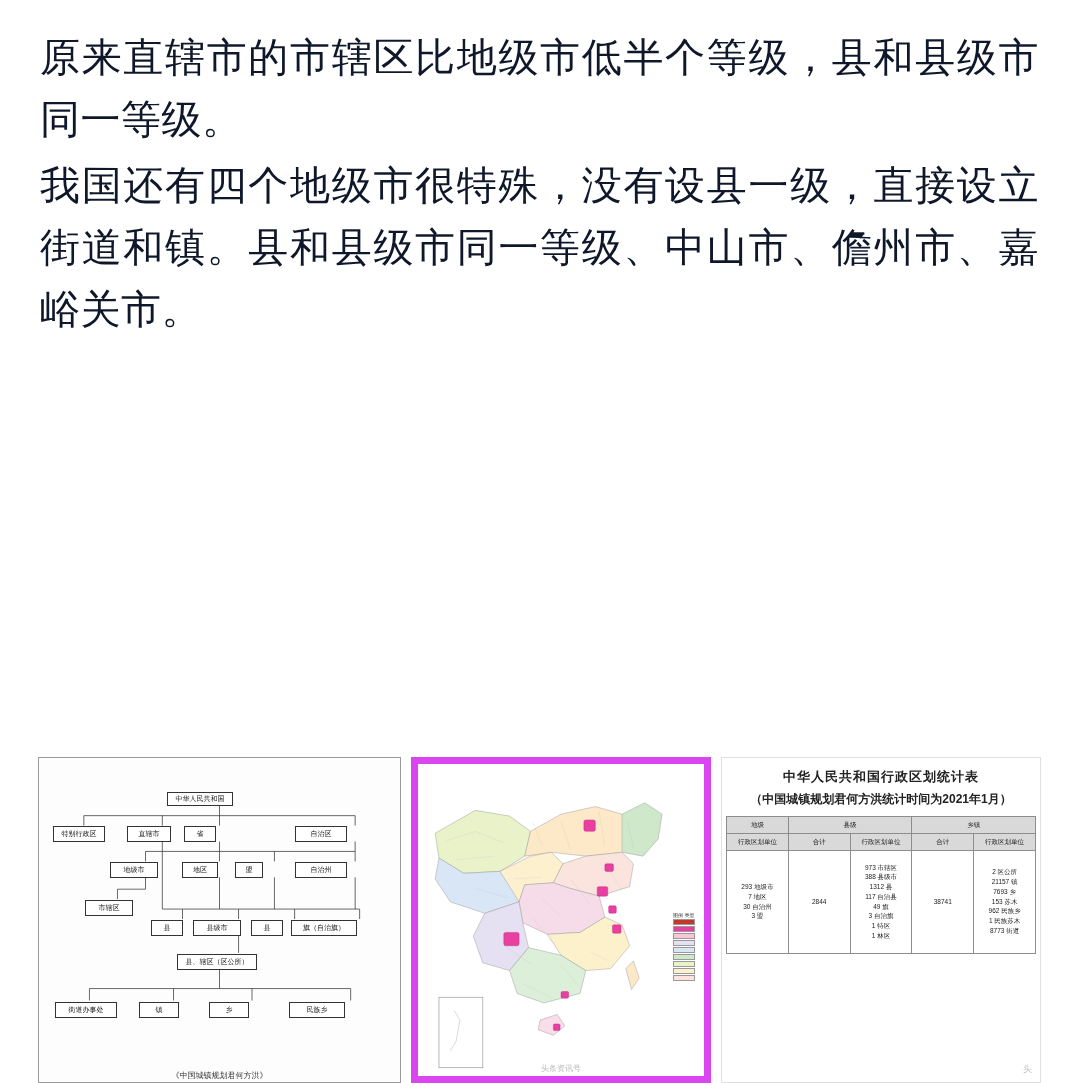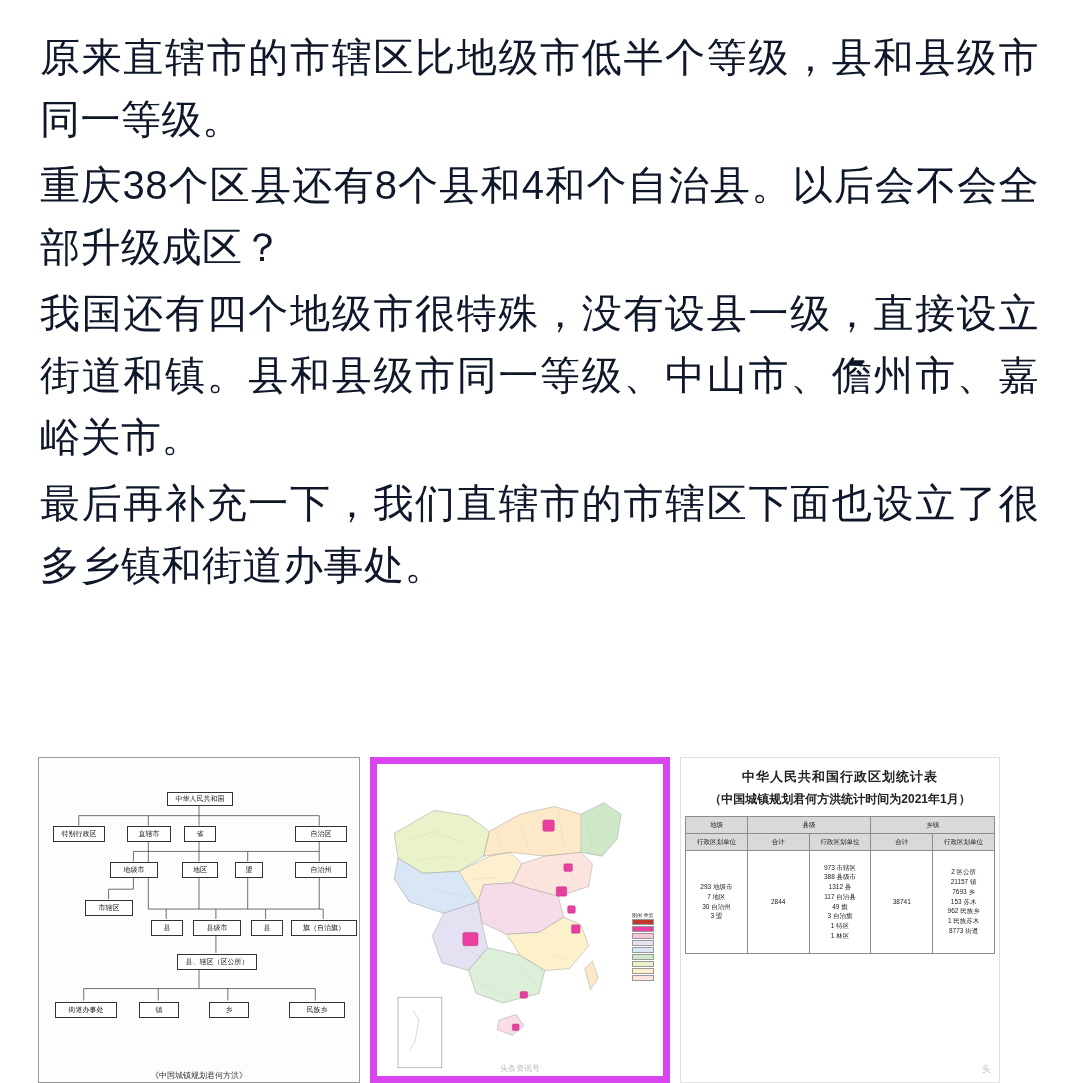--- a/index.html
+++ b/index.html
@@ -37,21 +37,21 @@
     padding: 0 38px;
     box-sizing: border-box;
   }
   .fig {
     position: relative;
     background: #fff;
     overflow: hidden;
   }
   
   .fig-chart {
-    width: 322px;
+    width: 363px;
     border: 1px solid #9a9a9a;
     box-sizing: border-box;
     background: #fdfdfd;
   }
   .chart-canvas {
     position: absolute;
     left: 0; top: 0;
     width: 100%;
     height: 100%;
   }
@@ -157,23 +157,21 @@
     bottom: 6px;
     font-size: 9px;
     color: #c0c0c0;
   }
 </style>
 </head>
 <body>
 
 <div class="article">
   <p class="para">原来直辖市的市辖区比地级市低半个等级，县和县级市同一等级。</p>
-  <p class="para">重庆38个区县还有8个县和4和个自治县。以后会不会全部升级成区？</p>
   <p class="para">我国还有四个地级市很特殊，没有设县一级，直接设立街道和镇。县和县级市同一等级、中山市、儋州市、嘉峪关市。</p>
-  <p class="para">最后再补充一下，我们直辖市的市辖区下面也设立了很多乡镇和街道办事处。</p>
 </div>
 
 <div class="figure-row">
 
   <div class="fig fig-chart">
     <svg class="chart-canvas" viewBox="0 0 322 326" preserveAspectRatio="none">
       <g stroke="#333" stroke-width="0.7" fill="none">
 
         <path d="M161 48 L161 58"></path>
         <path d="M40 58 L282 58"></path>

